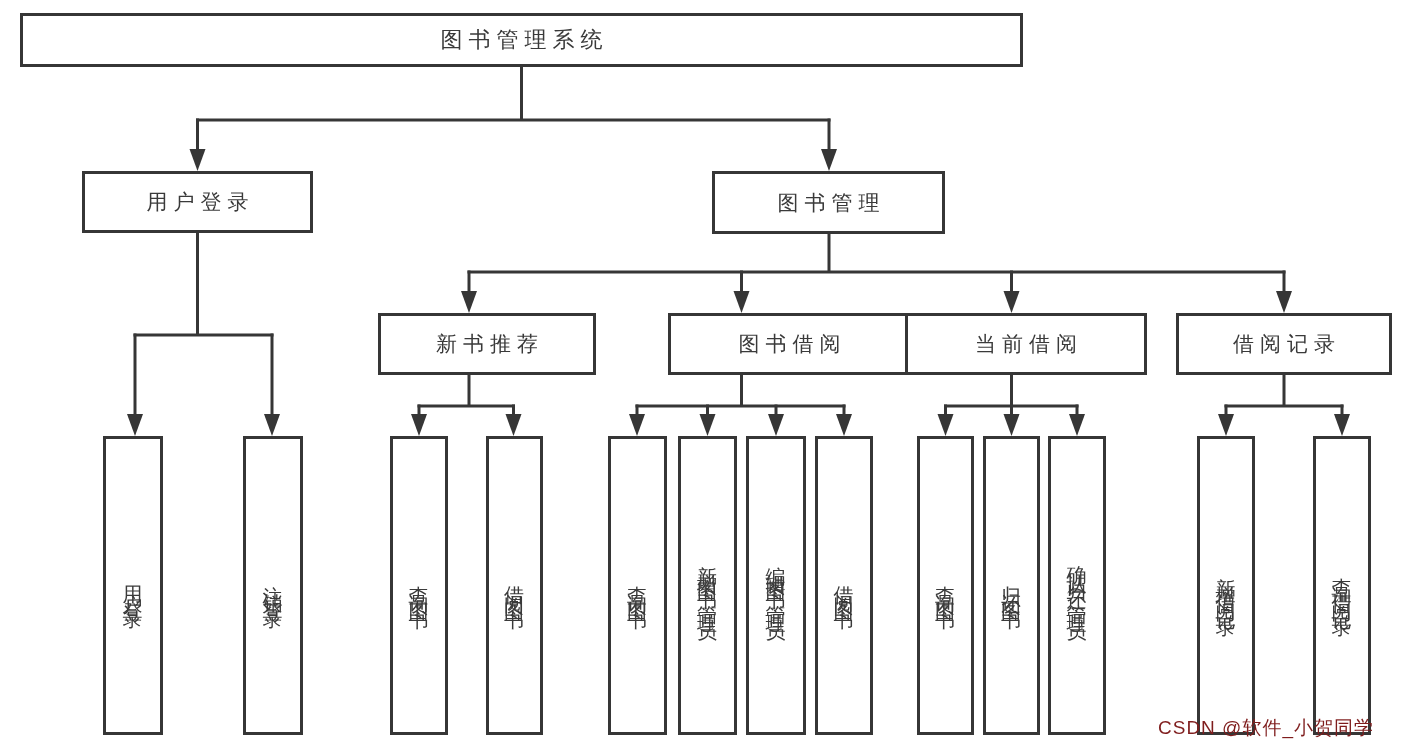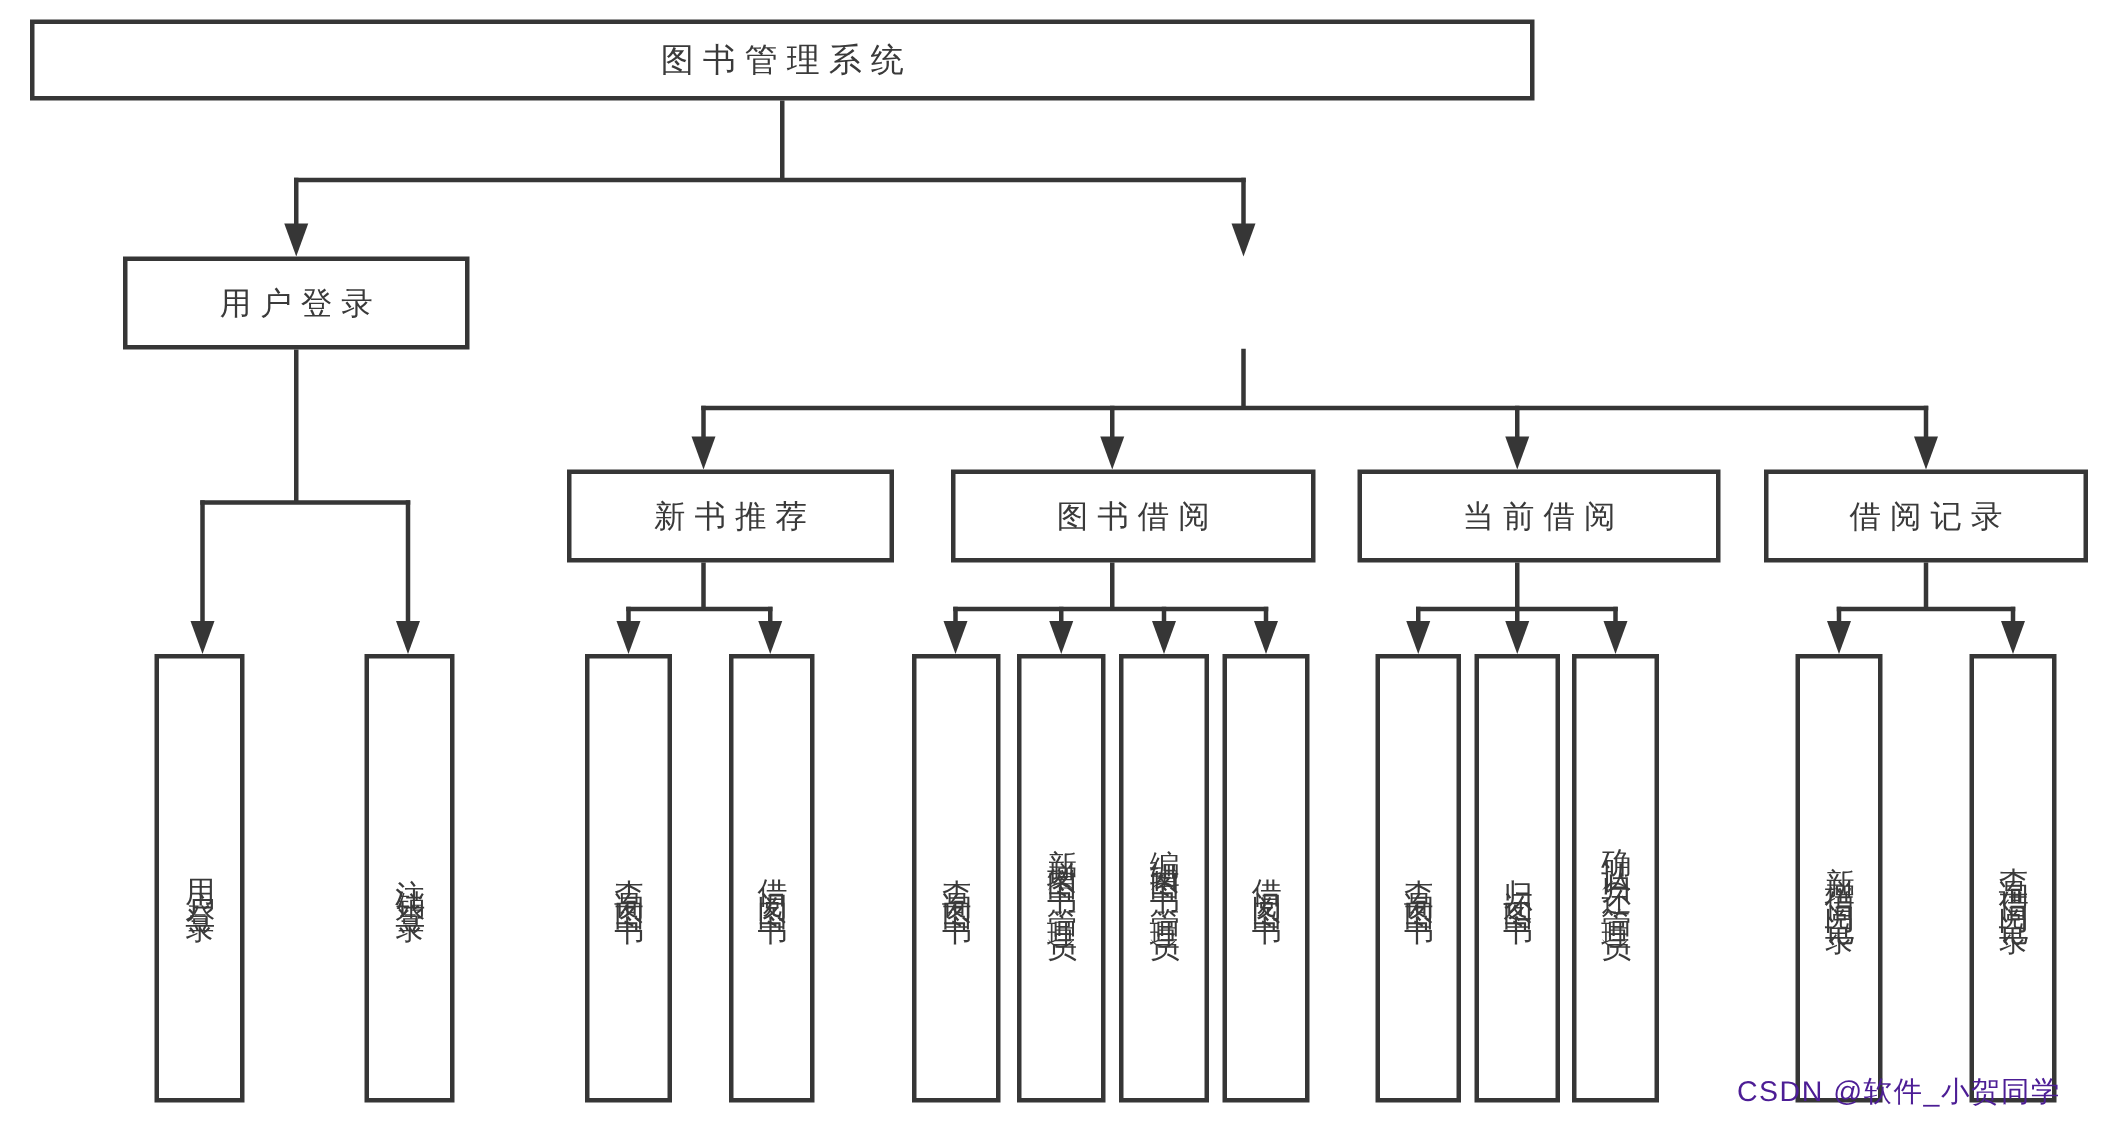--- a/index.html
+++ b/index.html
@@ -44,31 +44,31 @@
     font-size: 20px;
     letter-spacing: 8px;
     line-height: 1;
     white-space: nowrap;
   }
   .watermark {
     position: absolute;
     left: 1158px;
     top: 715px;
     font-size: 19px;
-    color: #4c1d95;
+    color: #7f1d1d;
     letter-spacing: 1px;
     white-space: nowrap;
     z-index: 10;
   }
   
   #nb-root      { left: 20px;   top: 13px;  width: 1003px; height: 54px; }
   #nb-user      { left: 82px;   top: 171px; width: 231px;  height: 62px; }
   #nb-mgmt      { left: 712px;  top: 171px; width: 233px;  height: 63px; }
   #nb-newrec    { left: 378px;  top: 313px; width: 218px;  height: 62px; }
-  #nb-borrow    { left: 634px;  top: 313px; width: 243px;  height: 62px; }
+  #nb-borrow    { left: 668px;  top: 313px; width: 243px;  height: 62px; }
   #nb-current   { left: 905px;  top: 313px; width: 242px;  height: 62px; }
   #nb-records   { left: 1176px; top: 313px; width: 216px;  height: 62px; }
   .leaf         { top: 436px; height: 299px; }
   #lf-login     { left: 103px;  width: 60px; }
   #lf-logout    { left: 243px;  width: 60px; }
   #lf-nr-query  { left: 390px;  width: 58px; }
   #lf-nr-borrow { left: 486px;  width: 57px; }
   #lf-bw-query  { left: 608px;  width: 59px; }
   #lf-bw-add    { left: 678px;  width: 59px; }
   #lf-bw-edit   { left: 746px;  width: 60px; }
@@ -132,20 +132,21 @@
       <polygon points="1003.5,414 1019.5,414 1011.5,436"></polygon>
       <polygon points="1069,414 1085,414 1077,436"></polygon>
       <polygon points="1218,414 1234,414 1226,436"></polygon>
       <polygon points="1334,414 1350,414 1342,436"></polygon>
     </g>
   </svg>
 
   <div id="nb-root" class="box hbox rootbox">图书管理系统</div>
 
   <div id="nb-user" class="box hbox">用户登录</div>
+  <div id="nb-mgmt" class="box hbox">图书管理</div>
 
   <div id="nb-newrec" class="box hbox">新书推荐</div>
   <div id="nb-borrow" class="box hbox">图书借阅</div>
   <div id="nb-current" class="box hbox">当前借阅</div>
   <div id="nb-records" class="box hbox">借阅记录</div>
 
   <div id="lf-login" class="box leaf vbox">
     <span>用户登录</span>
     </div>
   <div id="lf-logout" class="box leaf vbox">

